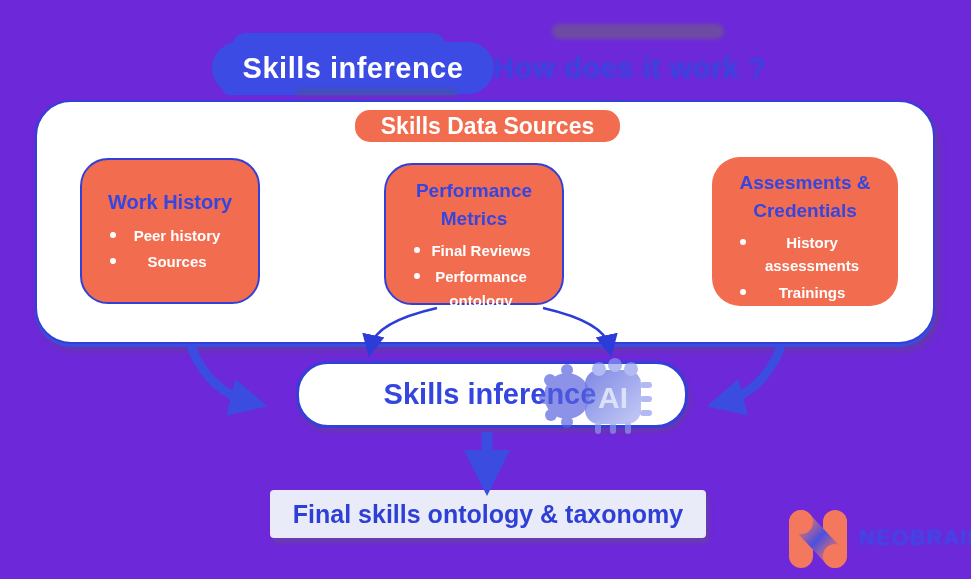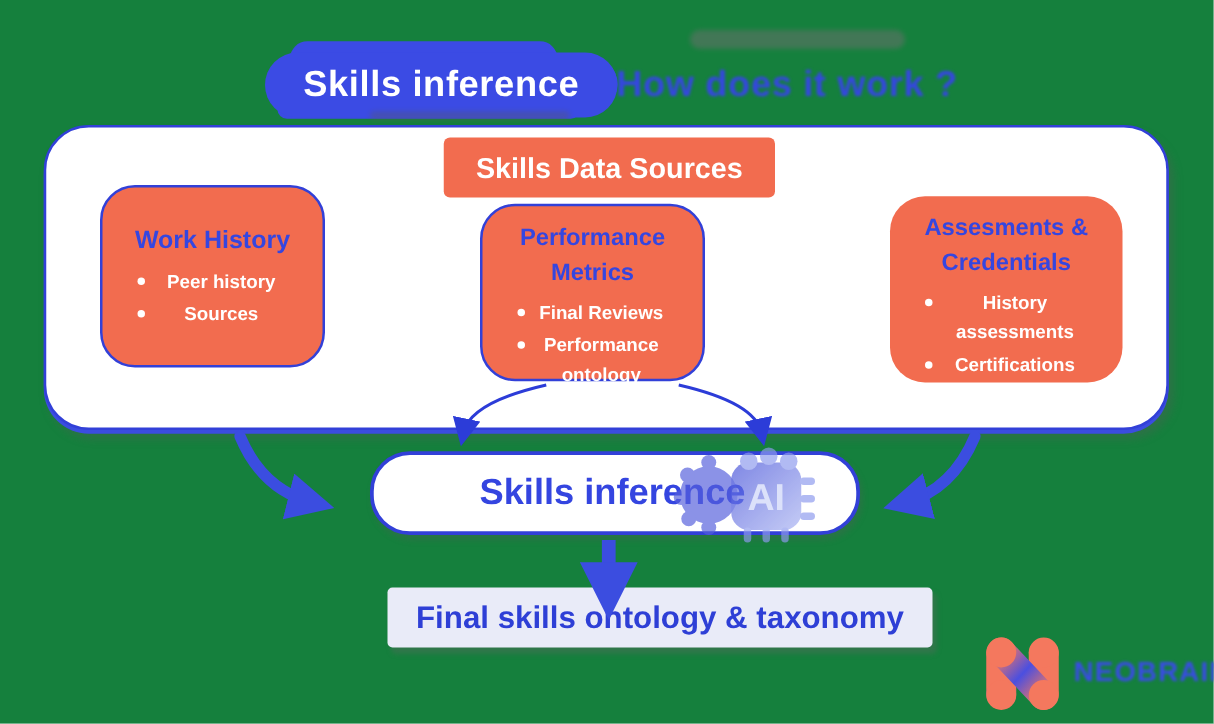--- a/index.html
+++ b/index.html
@@ -1,18 +1,18 @@
 <!DOCTYPE html>
 <html><head>
 <meta charset="utf-8">
 <style>
   html,body{margin:0;padding:0;background:#ffffff;}
   #stage{
     position:relative;width:971px;height:579px;overflow:hidden;
-    font-family:"Liberation Sans",sans-serif;background:#15803d;
+    font-family:"Liberation Sans",sans-serif;background:#6d28d9;
   }
   
   .blob-part{position:absolute;background:#3b4be4;}
   .blob-main{left:212px;top:42px;width:282px;height:52px;border-radius:26px;}
   .blob-top{left:232px;top:33px;width:214px;height:28px;border-radius:14px;}
   .blob-bottom{left:222px;top:80px;width:242px;height:15px;border-radius:8px;}
   .blob-right{left:452px;top:46px;width:42px;height:42px;border-radius:21px;}
   .ghost-smudge{position:absolute;left:552px;top:24px;width:172px;height:15px;border-radius:8px;
     background:#6f6f6f;opacity:.5;filter:blur(2px);}
   .ghost-underline{position:absolute;left:296px;top:89px;width:160px;height:7px;border-radius:4px;
@@ -28,32 +28,32 @@
     color:#3546e0;font-size:29px;font-weight:bold;letter-spacing:.5px;
     filter:blur(1.3px);z-index:3;
   }
   
   .panel{
     position:absolute;left:35px;top:100px;width:896px;height:240px;
     background:#ffffff;border:2.5px solid #3240d8;border-radius:36px;
     box-shadow:0 3px 0 #3b4de0, 4px 7px 7px rgba(90,90,90,.35);
   }
   .panel-header{
-    position:absolute;left:355px;top:110px;width:265px;height:48px;
-    background:#f26c4f;border-radius:5px;
+    position:absolute;left:355px;top:110px;width:265px;height:32px;
+    background:#f26c4f;border-radius:15px;
     display:flex;align-items:center;justify-content:center;
     color:#ffffff;font-size:23px;font-weight:bold;z-index:2;
   }
   .card{
     position:absolute;background:#f26c4f;border-radius:28px;z-index:2;
     display:flex;flex-direction:column;align-items:center;
     box-sizing:border-box;padding:10px 8px;
   }
   .card-bordered{border:2px solid #3240d8;}
-  .card-1{left:80px;top:148px;width:180px;height:146px;justify-content:center;}
+  .card-1{left:80px;top:158px;width:180px;height:146px;justify-content:center;}
   .card-2{left:384px;top:163px;width:180px;height:142px;}
   .card-3{left:712px;top:157px;width:186px;height:149px;align-items:center;}
   .card-title{
     color:#3546e0;font-size:19px;font-weight:bold;text-align:center;line-height:1.45;
     margin:2px 0 4px 0;
   }
   .card-1 .card-title{font-size:20px;}
   .bullets{list-style:none;margin:0;padding:0 4px;width:100%;box-sizing:border-box;}
   .bullets li{display:flex;align-items:flex-start;margin:3px 0;}
   .bullet-dot{flex:0 0 auto;width:6px;height:6px;border-radius:50%;background:#ffffff;
@@ -64,24 +64,24 @@
   .inference-box{
     position:absolute;left:296px;top:361px;width:392px;height:67px;
     background:#ffffff;border:3px solid #3240d8;border-radius:32px;
     box-shadow:2px 4px 5px rgba(90,90,90,.3);
     display:flex;align-items:center;justify-content:center;z-index:2;box-sizing:border-box;
   }
   .inference-label{color:#3445e0;font-size:29px;font-weight:bold;margin-right:4px;}
   .ai-icon{position:absolute;right:28px;top:-12px;opacity:.85;z-index:3;}
   
   .final-box{
-    position:absolute;left:270px;top:470px;width:436px;height:48px;
+    position:absolute;left:270px;top:490px;width:436px;height:48px;
     background:#e9ebf8;border-radius:4px;
     box-shadow:3px 5px 4px rgba(100,100,100,.35);
-    display:flex;align-items:center;justify-content:center;z-index:2;margin-left:40px;
+    display:flex;align-items:center;justify-content:center;z-index:2;
   }
   .final-label{color:#2e3fd6;font-size:25px;font-weight:bold;}
   
   .arrows{position:absolute;left:0;top:0;width:971px;height:579px;pointer-events:none;z-index:4;}
   
   .logo{position:absolute;left:785px;top:505px;display:flex;align-items:center;z-index:2;}
   .logo-text{margin-left:8px;color:#3a4ae8;font-size:22px;font-weight:bold;letter-spacing:1px;
     filter:blur(1.2px);}
 </style>
 </head>
@@ -128,20 +128,24 @@
       </li>
     </ul>
   </div>
 
   <div class="card card-3">
     <div class="card-title">Assesments &amp; Credentials</div>
     <ul class="bullets">
       <li>
         <span class="bullet-dot"></span>
         <span class="bullet-text">History assessments</span>
+      </li>
+      <li>
+        <span class="bullet-dot"></span>
+        <span class="bullet-text">Trainings</span>
       </li>
       <li>
         <span class="bullet-dot"></span>
         <span class="bullet-text">Certifications</span>
       </li>
     </ul>
   </div>
 
   <div class="inference-box">
     <span class="inference-label">Skills inference</span>

